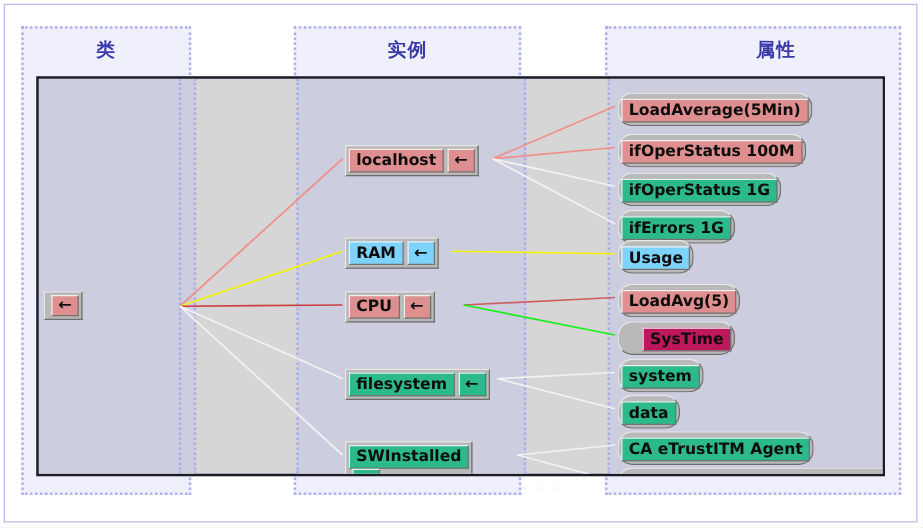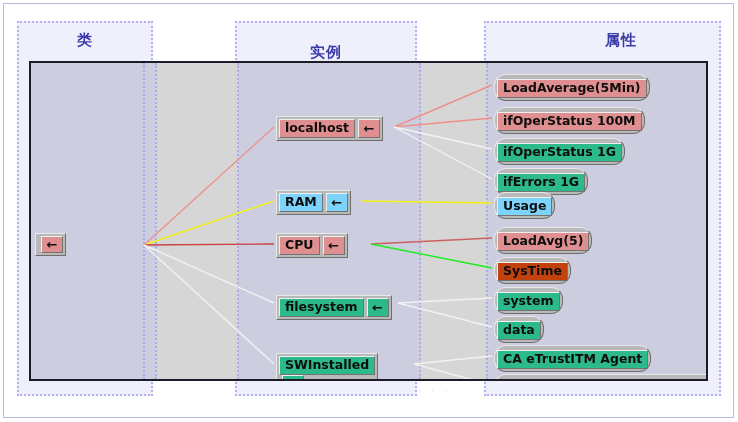--- a/index.html
+++ b/index.html
@@ -131,21 +131,21 @@
     color: #0d0d0d;
     line-height: 14px;
     border-top: 1px solid #efefef;
     border-left: 1px solid #efefef;
     border-right: 1px solid #737373;
     border-bottom: 1px solid #737373;
   }
   .c-salmon .lbl, .c-salmon .arrow { background: #e08f90; }
   .c-yellow .lbl, .c-yellow .arrow { background: #7dd3fc; }
   .c-teal   .lbl, .c-teal   .arrow { background: #2cb98c; }
-  .c-green  .lbl, .c-green  .arrow { background: #c2410c; }
+  .c-green  .lbl, .c-green  .arrow { background: #be185d; margin-left: 17px; }
   .watermark {
     position: absolute;
     left: 418px; top: 384px;
     font-size: 11px;
     color: #e4e4ee;
     font-family: "DejaVu Sans", sans-serif;
     letter-spacing: 3px;
     user-select: none;
   }
 </style>
@@ -153,21 +153,21 @@
 <body>
 
 <div id="root">
 
   <div class="outer-frame"></div>
 
   <div id="columns-layer">
       <div class="col-region" style="left: 17px; top: 21px; width: 136px; height: 375px;"></div>
       <div class="col-header" style="left: 17px; top: 31px; width: 136px;">类</div>
       <div class="col-region" style="left: 235px; top: 21px; width: 182px; height: 375px;"></div>
-      <div class="col-header" style="left: 235px; top: 31px; width: 182px; margin-top: 12px;">实例</div>
+      <div class="col-header" style="left: 235px; top: 31px; width: 182px;">实例</div>
       <div class="col-region" style="left: 484px; top: 21px; width: 237px; height: 375px;"></div>
       <div class="col-header" style="left: 484px; top: 31px; width: 274px;">属性</div>
     </div>
 
   <div class="canvas">
     <div id="bands-layer">
         <div class="band" style="left: 0px; width: 125px;"></div>
         <div class="band" style="left: 207px; width: 183px;"></div>
         <div class="band" style="left: 456px; width: 223px;"></div>
         <div class="dashline" style="left: 112px;"></div>

